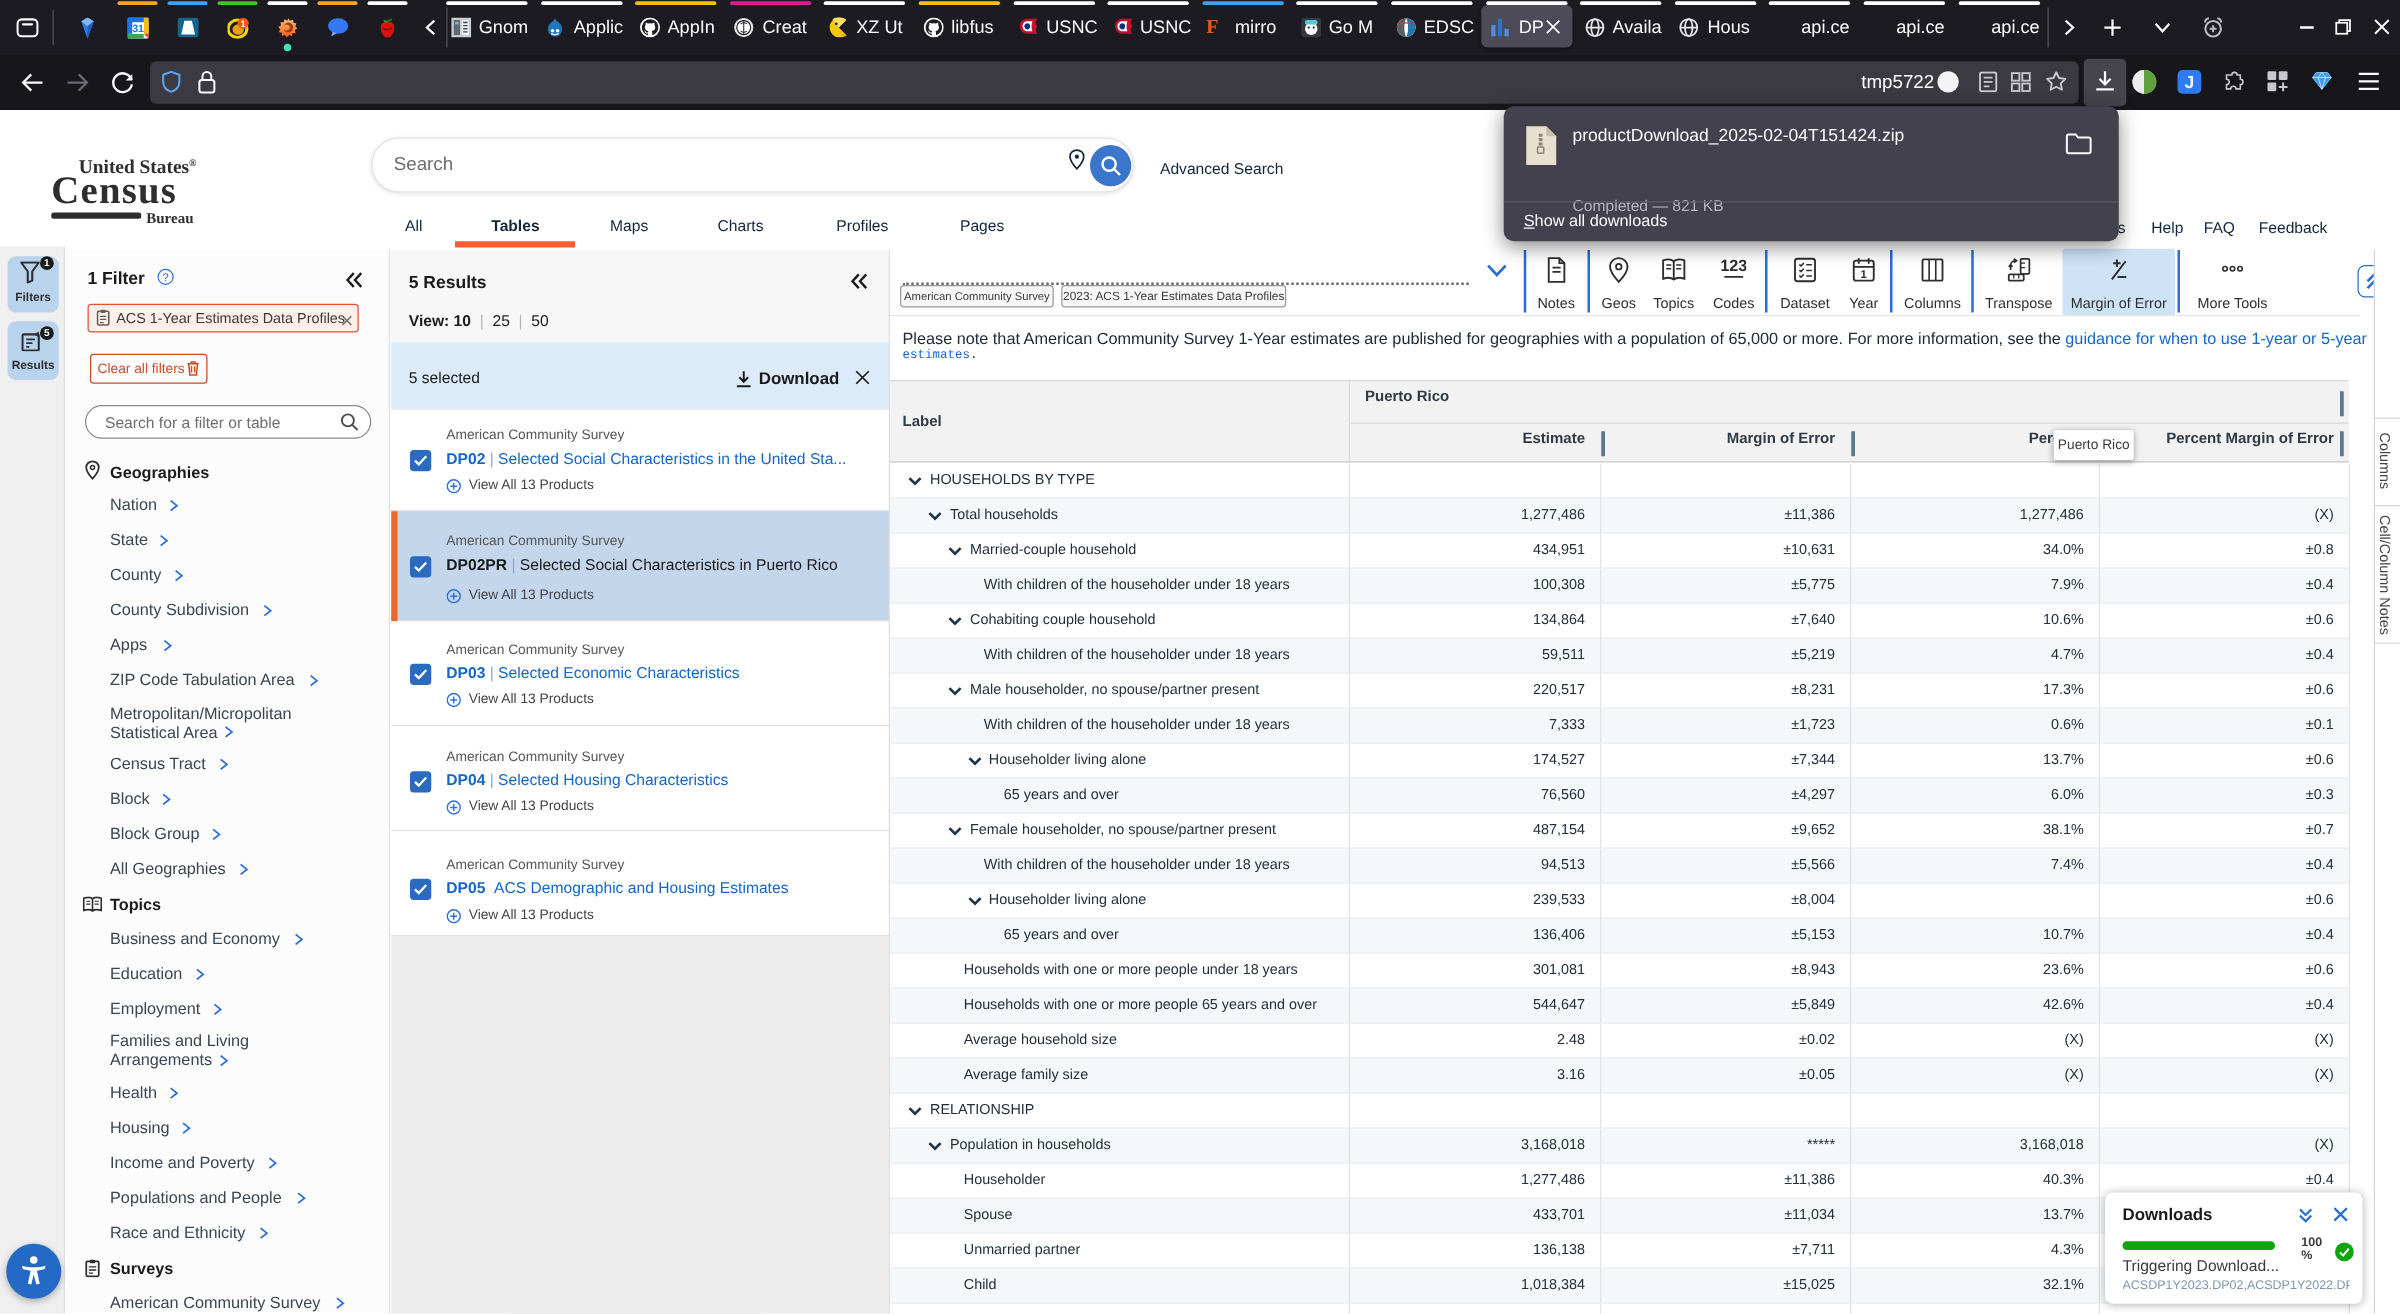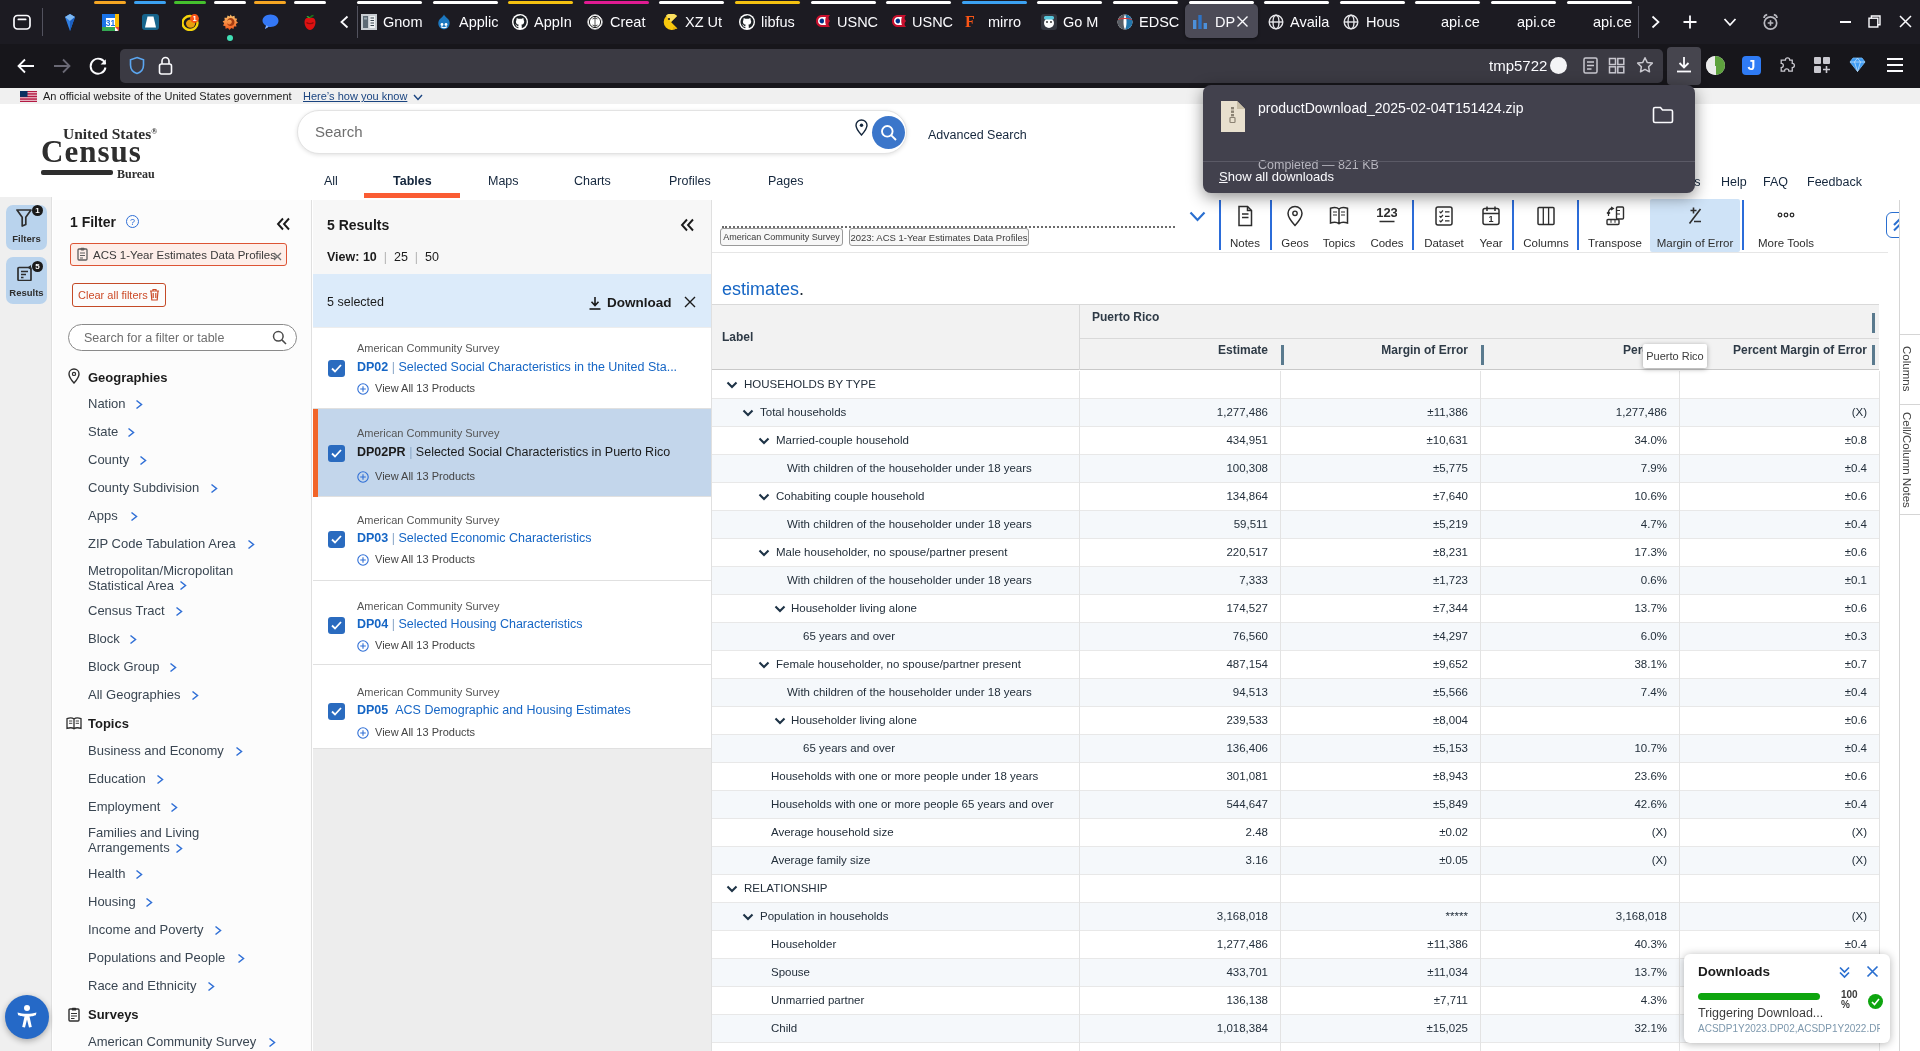--- a/index.html
+++ b/index.html
@@ -276,32 +276,20 @@
     <svg class="abs" style="left:1849px;top:12px" width="17" height="17" viewBox="0 0 17 17">
         <path d="M4 2 H13 L16 6 L8.5 15.5 L1 6 Z" fill="#3e9cf5" stroke="#77bdf9" stroke-width="0.8"></path>
         <path d="M1 6 H16 M8.5 15.5 L5.5 6 L8.5 2 L11.5 6 Z" fill="none" stroke="#d0e7fb" stroke-width="0.7"></path>
       </svg>
     <svg class="abs" style="left:1886px;top:13px" width="18" height="16" viewBox="0 0 18 16">
         <path d="M1 2 H17 M1 8 H17 M1 14 H17" stroke="#fbfbfe" stroke-width="1.8"></path>
       </svg>
   </div>
 
   <div class="abs" id="page" style="left:0;top:88px;width:1920px;height:963px;background:#ffffff;">
-    <div class="abs" id="banner" style="left:0;top:0;width:1920px;height:16px;background:#f0f0f0;">
-      <svg class="abs" style="left:20px;top:3px" width="17" height="11" viewBox="0 0 17 11">
-          <rect width="17" height="11" fill="#b31942"></rect>
-          <path d="M0 1.7 h17 M0 4.2 h17 M0 6.8 h17 M0 9.3 h17" stroke="#fff" stroke-width="0.85"></path>
-          <rect width="7.5" height="5.9" fill="#0a3161"></rect>
-        </svg>
-      <div class="abs" style="left:43px;top:2px;font-size:11px;color:#1b1b1b;">An official website of the United States government</div>
-      <div class="abs" style="left:303px;top:2px;font-size:11px;color:#1a4480;text-decoration:underline;">Here’s how you know</div>
-      <svg class="abs" style="left:413px;top:6px" width="10" height="7" viewBox="0 0 10 7">
-          <path d="M1 1 L5 5.5 L9 1" fill="none" stroke="#1a4480" stroke-width="1.4"></path>
-        </svg>
-    </div>
     <div class="abs" id="header" style="left:0;top:16px;width:1920px;height:107px;background:#ffffff;">
       <div class="abs" style="left:63px;top:21px;font-family:'Liberation Serif',serif;font-weight:bold;font-size:15.5px;color:#2e2e2e;">United States<span style="font-size:8px;vertical-align:5px;">®</span></div>
       <div class="abs" style="left:41px;top:30px;font-family:'Liberation Serif',serif;font-weight:bold;font-size:31px;color:#2e2e2e;letter-spacing:1px;">Census</div>
       <div class="abs" style="left:41px;top:66px;width:72px;height:4.5px;background:#2e2e2e;border-radius:2px;"></div>
       <div class="abs" style="left:117px;top:63px;font-family:'Liberation Serif',serif;font-weight:bold;font-size:12px;color:#2e2e2e;">Bureau</div>
       <div class="abs" style="left:297px;top:6px;width:610px;height:44px;background:#fff;border:1px solid #e3e3e3;border-radius:22px;box-shadow:0 1px 4px rgba(0,0,0,.12);"></div>
       <div class="abs" style="left:315px;top:19px;font-size:15px;color:#6e6e6e;">Search</div>
       <svg class="abs" style="left:855px;top:15px" width="13" height="17" viewBox="0 0 13 17">
           <path d="M6.5 1 C9.5 1 12 3.3 12 6.3 C12 10 6.5 16 6.5 16 C6.5 16 1 10 1 6.3 C1 3.3 3.5 1 6.5 1 Z" fill="none" stroke="#14263c" stroke-width="1.4"></path>
           <circle cx="6.5" cy="6.3" r="1.7" fill="#14263c"></circle>
@@ -620,21 +608,22 @@
           <circle cx="4" cy="10" r="1.8" fill="none" stroke="#2e2e2e" stroke-width="1.3"></circle>
           <circle cx="10" cy="10" r="1.8" fill="none" stroke="#2e2e2e" stroke-width="1.3"></circle>
           <circle cx="16" cy="10" r="1.8" fill="none" stroke="#2e2e2e" stroke-width="1.3"></circle>
         </svg>
       <div class="abs" style="left:1726px;top:26px;width:120px;text-align:center;font-size:11.5px;color:#2e2e2e;">More Tools</div>
       <div class="abs" style="left:1886px;top:1px;width:26px;height:26px;border:1.6px solid #2a6fd0;border-radius:6px;background:#fff;"></div>
       <svg class="abs" style="left:1892px;top:6px" width="14" height="16" viewBox="0 0 14 16">
           <path d="M2 8 L7 3 L12 8 M2 13.5 L7 8.5 L12 13.5" fill="none" stroke="#2a6fd0" stroke-width="2"></path>
         </svg>
       <div class="abs" style="left:712px;top:41px;width:1176px;height:1px;background:#e6e6e6;"></div>
-      <div class="abs" style="left:722px;top:68px;font-size:18px;color:#202b36;"><span style="color:#1666c5;">estimates</span>.</div>
+      <div class="abs" style="left:722px;top:52px;font-size:13px;color:#202b36;white-space:nowrap;">Please note that American Community Survey 1-Year estimates are published for geographies with a population of 65,000 or more. For more information, see the <span style="color:#1666c5;">guidance for when to use 1-year or 5-year</span></div>
+      <div class="abs" style="left:722px;top:68px;font-size:10px;color:#202b36;font-family:Liberation Mono, monospace;"><span style="color:#1666c5;">estimates</span>.</div>
       <div class="abs" style="left:712px;top:93px;width:1167px;height:66px;background:#f2f2f2;border-top:1px solid #d9d9d9;border-bottom:1px solid #c9c9c9;"></div>
       <div class="abs" style="left:1079px;top:93px;width:1px;height:66px;background:#d9d9d9;"></div>
       <div class="abs" style="left:1079px;top:127px;width:800px;height:1px;background:#d9d9d9;"></div>
       <div class="abs" style="left:722px;top:119px;font-size:12px;font-weight:bold;color:#2e3a46;">Label</div>
       <div class="abs" style="left:1092px;top:99px;font-size:12px;font-weight:bold;color:#2e3a46;">Puerto Rico</div>
       <div class="abs" style="left:968px;top:132px;width:300px;text-align:right;font-size:12px;font-weight:bold;color:#2e3a46;">Estimate</div>
       <div class="abs" style="left:1168px;top:132px;width:300px;text-align:right;font-size:12px;font-weight:bold;color:#2e3a46;">Margin of Error</div>
       <div class="abs" style="left:1367px;top:132px;width:300px;text-align:right;font-size:12px;font-weight:bold;color:#2e3a46;">Percent</div>
       <div class="abs" style="left:1567px;top:132px;width:300px;text-align:right;font-size:12px;font-weight:bold;color:#2e3a46;">Percent Margin of Error</div>
       <div class="abs" style="left:1872px;top:102px;width:3px;height:20px;background:#5a7a8e;"></div>

